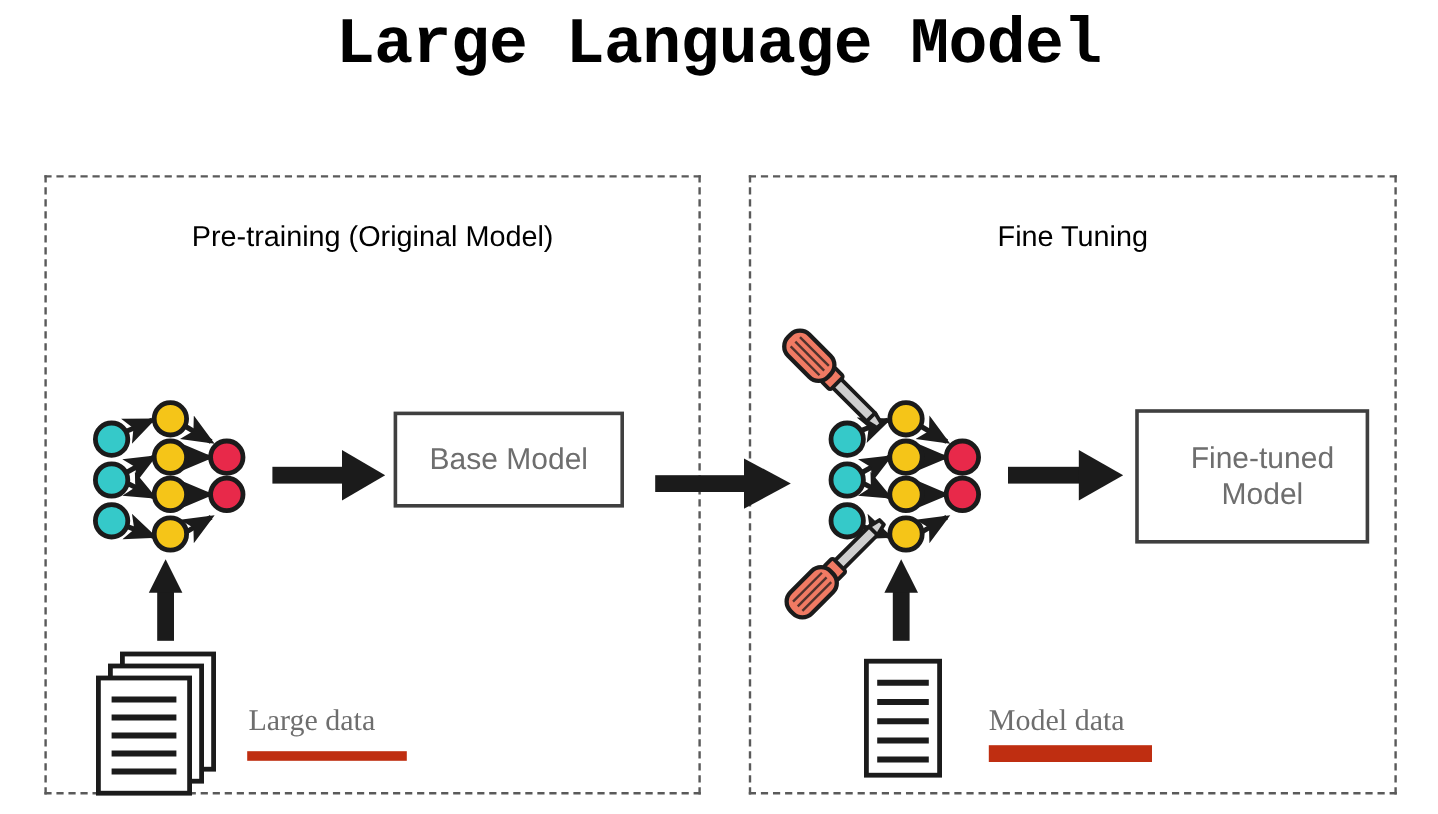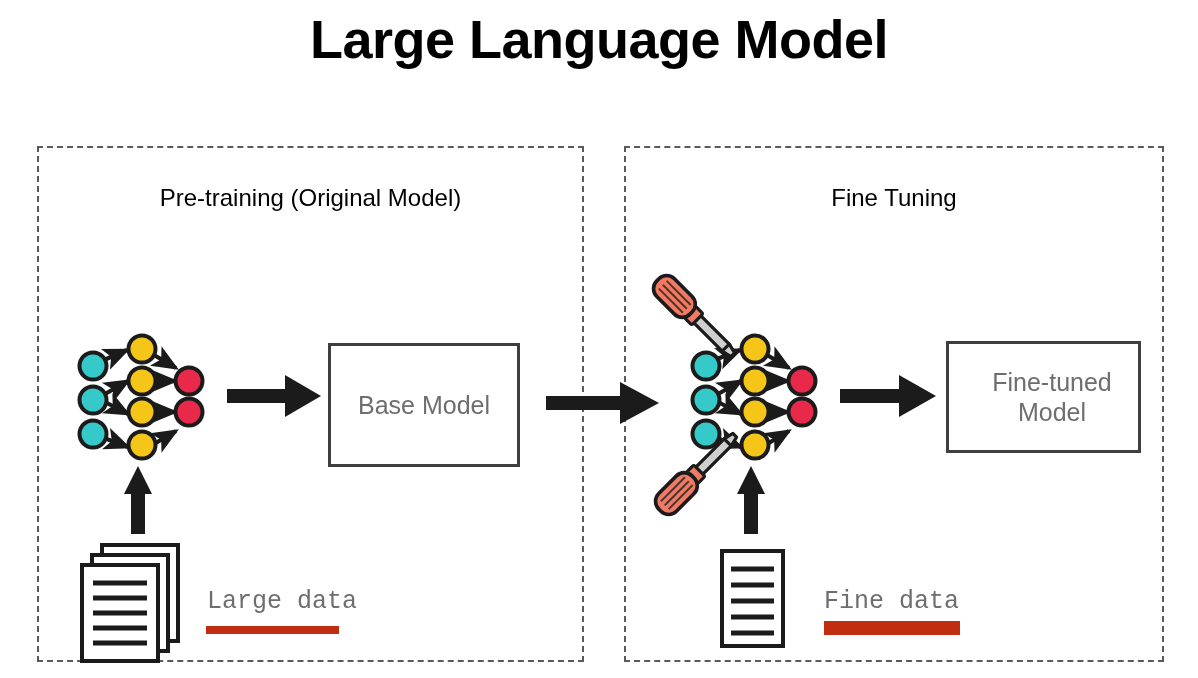--- a/index.html
+++ b/index.html
@@ -28,21 +28,21 @@
   .page-title {
     position: absolute;
     left: 0;
     top: 8px;
     width: 1198px;
     text-align: center;
     font-size: 54px;
     font-weight: bold;
     color: #000000;
     letter-spacing: -0.5px;
-    font-family: Liberation Sans, sans-serif;
+    font-family: Liberation Mono, monospace;
     white-space: nowrap;
   }
 
   
   .panel {
     position: absolute;
     border: 2px dashed #5a5a5a;
     box-sizing: border-box;
     background: transparent;
   }
@@ -84,36 +84,36 @@
     color: #6e6e6e;
     font-size: 25px;
     font-family: "Liberation Sans", sans-serif;
     line-height: 1.22;
     white-space: pre-line;
   }
   #base-model-box {
     left: 328px;
     top: 343px;
     width: 192px;
-    height: 124px;
+    height: 80px;
   }
   #finetuned-model-box {
     left: 946px;
     top: 341px;
     width: 195px;
     height: 112px;
     padding-left: 17px;
   }
 
   
   .data-caption {
     position: absolute;
     font-size: 25px;
     color: #6e6e6e;
-    font-family: Liberation Mono, monospace;
+    font-family: Liberation Serif, serif;
     white-space: nowrap;
   }
   #large-data-label { left: 207px; top: 587px; }
   #small-data-label { left: 824px; top: 587px; }
 
   .data-underline {
     position: absolute;
     background: #bf2e11;
   }
   #large-data-underline {
@@ -137,21 +137,21 @@
 </div>
 
 <div class="model-box" id="base-model-box">Base Model</div>
 
 <div class="model-box" id="finetuned-model-box">Fine-tuned
 Model</div>
 
 <div class="data-caption" id="large-data-label">Large data</div>
 <div class="data-underline" id="large-data-underline"></div>
 
-<div class="data-caption" id="small-data-label">Fine data</div>
+<div class="data-caption" id="small-data-label">Model data</div>
 <div class="data-underline" id="small-data-underline"></div>
 
 <svg id="canvas" viewBox="0 0 1198 678" xmlns="http://www.w3.org/2000/svg">
 
   <defs>
     <marker id="nnArrow" markerWidth="7" markerHeight="7" refX="5.6" refY="3" orient="auto" markerUnits="strokeWidth">
       <path d="M0,0.3 L6.4,3 L0,5.7 L1.5,3 Z" fill="#1b1b1b"></path>
     </marker>
   </defs>
 

